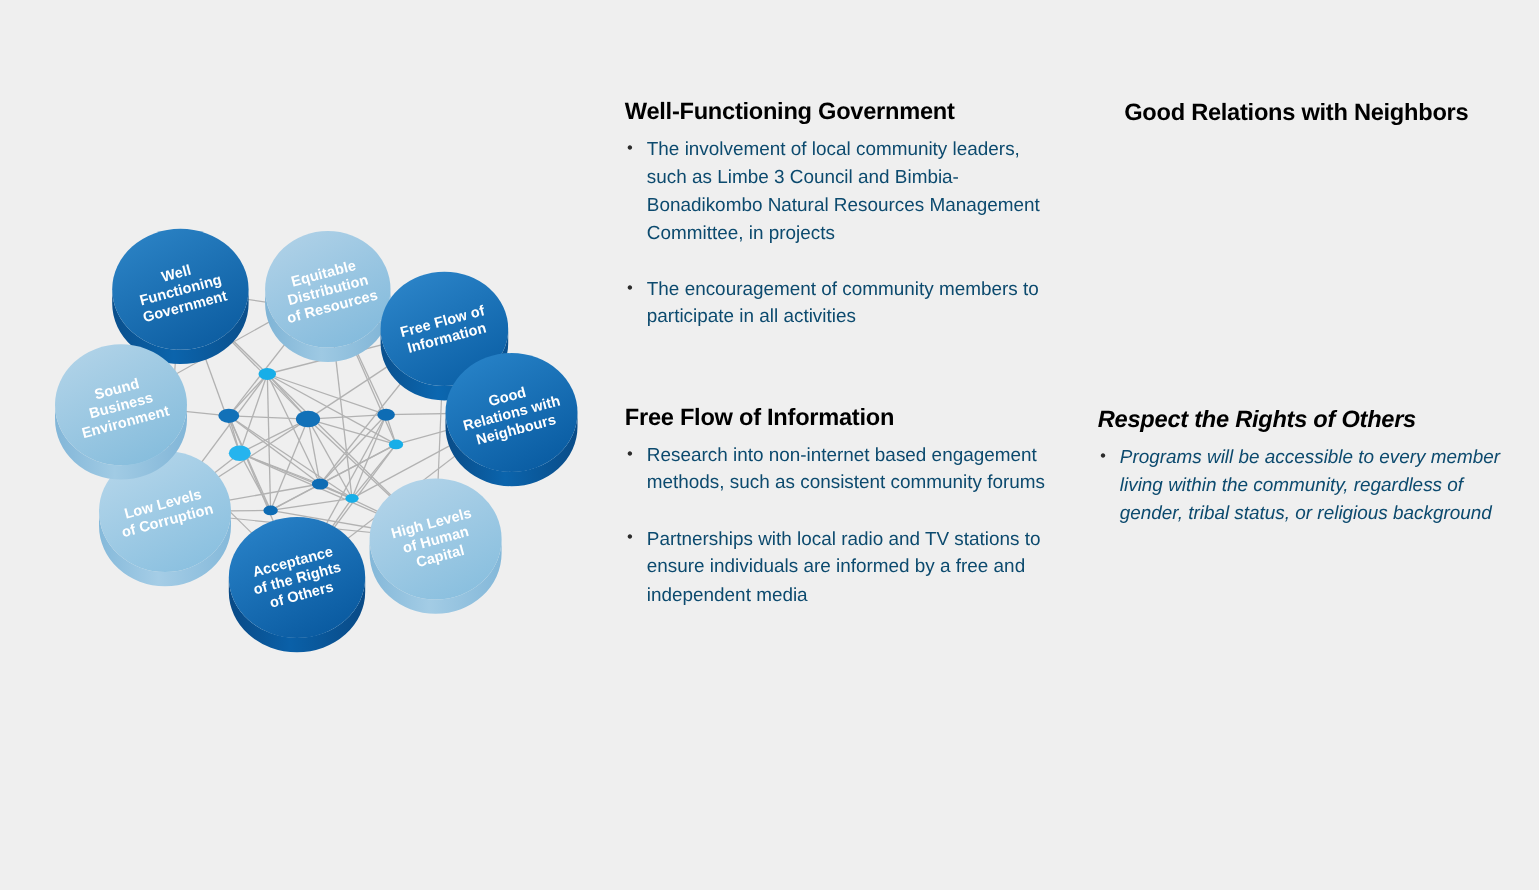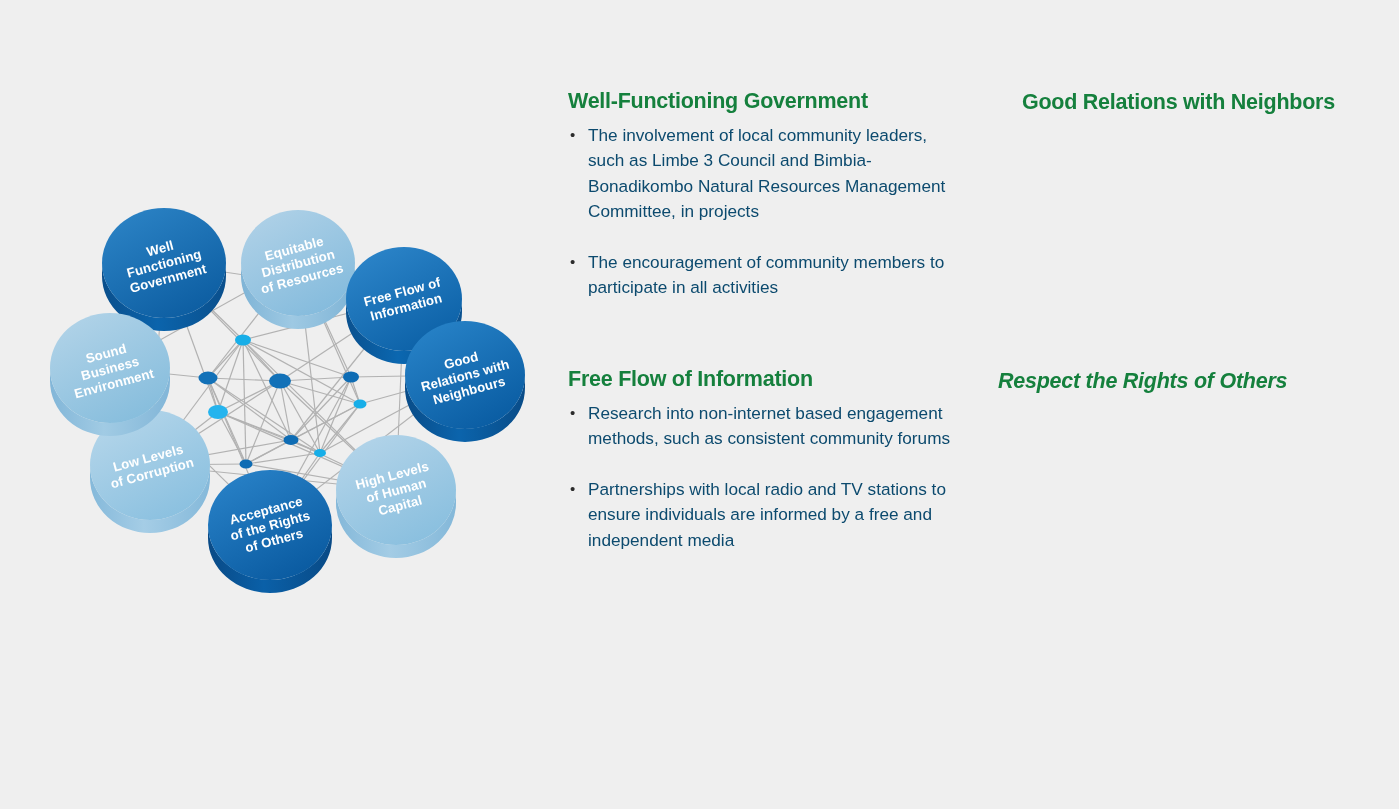--- a/index.html
+++ b/index.html
@@ -43,21 +43,21 @@
     left: 568px;
     top: 88px;
     width: 800px;
   }
 
   .section {
     position: absolute;
   }
 
   .section-heading {
-    color: #15803d;
+    color: #000000;
     font-size: 21.5px;
     font-weight: bold;
     letter-spacing: -0.25px;
     line-height: 26px;
     margin-bottom: 9px;
     white-space: nowrap;
     font-stretch: condensed;
   }
 
   ul.bullet-list { list-style: none; }
@@ -308,15 +308,18 @@
   <div class="section" id="section-2">
     <div class="section-heading">Free Flow of Information</div>
     <ul class="bullet-list">
       <li>Research into non-internet based engagement methods, such as consistent community forums</li>
       <li>Partnerships with local radio and TV stations to ensure individuals are informed by a free and independent media</li>
     </ul>
   </div>
 
   <div class="section" id="section-3">
     <div class="section-heading">Respect the Rights of Others</div>
+    <ul class="bullet-list">
+      <li>Programs will be accessible to every member living within the community, regardless of gender, tribal status, or religious background</li>
+    </ul>
   </div>
 
 </div>
 
 </body></html>

